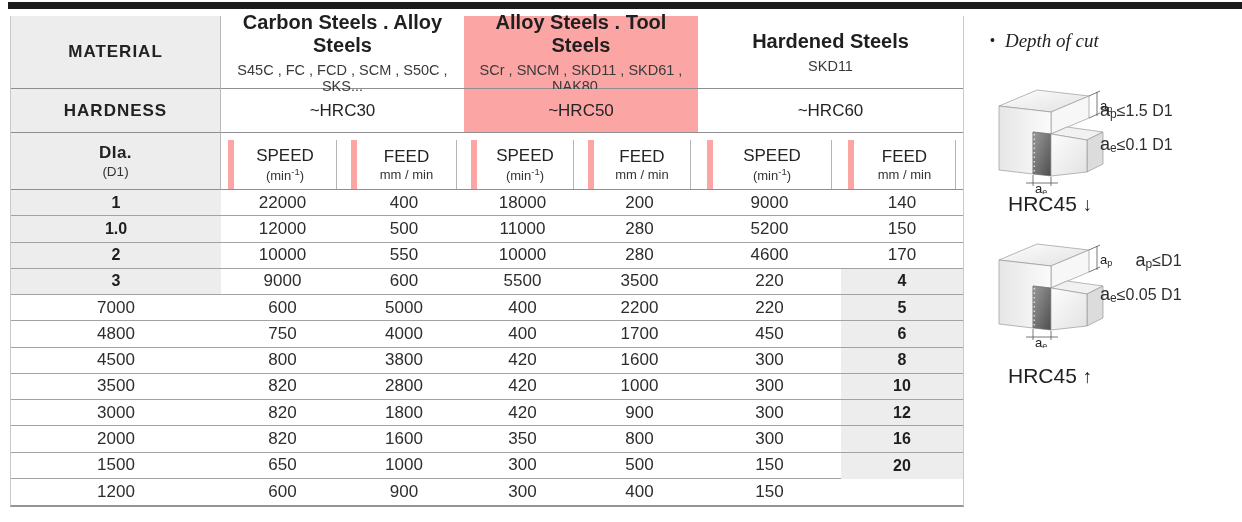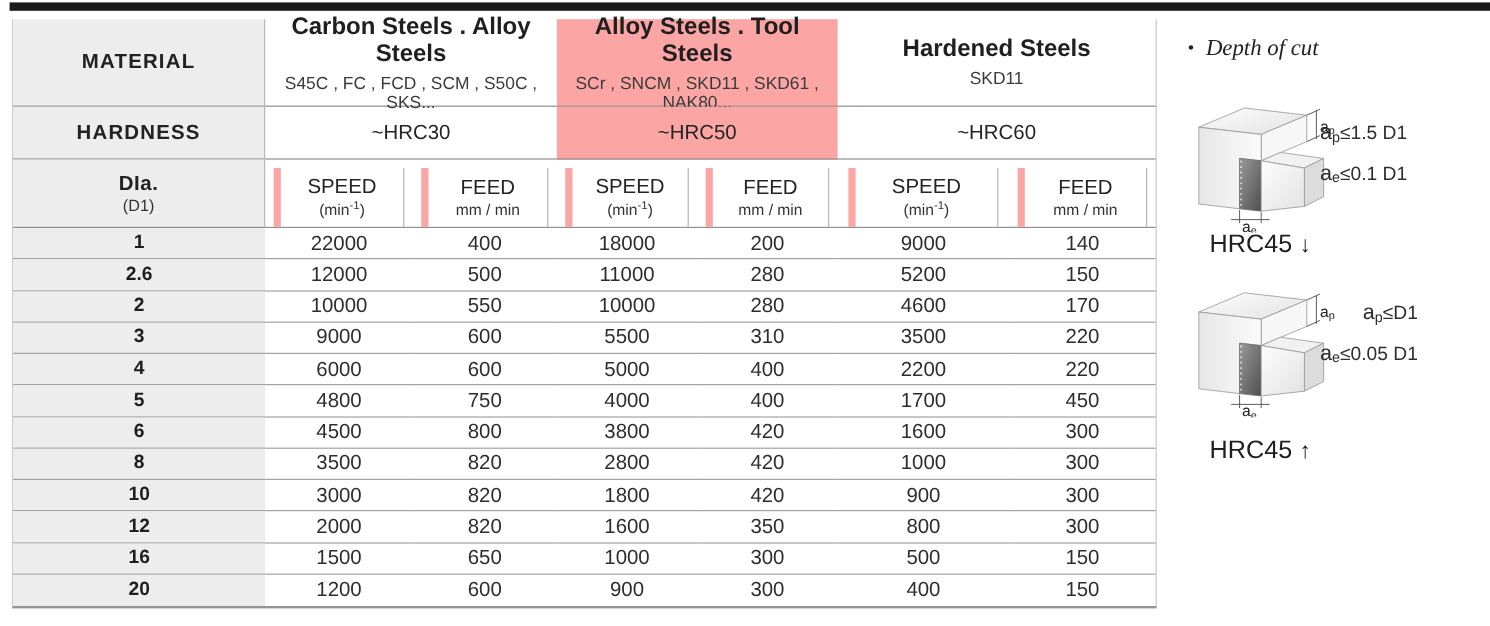--- a/index.html
+++ b/index.html
@@ -134,43 +134,42 @@
       </div>
     </div>
 
   <div class="cell dia-val rowline">1</div>
       <div class="cell data-val rowline">22000</div>
       <div class="cell data-val rowline">400</div>
       <div class="cell data-val rowline">18000</div>
       <div class="cell data-val rowline">200</div>
       <div class="cell data-val rowline">9000</div>
       <div class="cell data-val rowline">140</div>
-      <div class="cell dia-val rowline">2.6</div>
+      <div class="cell dia-val rowline">1.0</div>
       <div class="cell data-val rowline">12000</div>
       <div class="cell data-val rowline">500</div>
       <div class="cell data-val rowline">11000</div>
       <div class="cell data-val rowline">280</div>
       <div class="cell data-val rowline">5200</div>
       <div class="cell data-val rowline">150</div>
       <div class="cell dia-val rowline">2</div>
       <div class="cell data-val rowline">10000</div>
       <div class="cell data-val rowline">550</div>
       <div class="cell data-val rowline">10000</div>
       <div class="cell data-val rowline">280</div>
       <div class="cell data-val rowline">4600</div>
       <div class="cell data-val rowline">170</div>
       <div class="cell dia-val rowline">3</div>
       <div class="cell data-val rowline">9000</div>
       <div class="cell data-val rowline">600</div>
       <div class="cell data-val rowline">5500</div>
-      <div class="cell data-val rowline">310</div>
       <div class="cell data-val rowline">3500</div>
       <div class="cell data-val rowline">220</div>
       <div class="cell dia-val rowline">4</div>
-      <div class="cell data-val rowline">6000</div>
+      <div class="cell data-val rowline">7000</div>
       <div class="cell data-val rowline">600</div>
       <div class="cell data-val rowline">5000</div>
       <div class="cell data-val rowline">400</div>
       <div class="cell data-val rowline">2200</div>
       <div class="cell data-val rowline">220</div>
       <div class="cell dia-val rowline">5</div>
       <div class="cell data-val rowline">4800</div>
       <div class="cell data-val rowline">750</div>
       <div class="cell data-val rowline">4000</div>
       <div class="cell data-val rowline">400</div>

